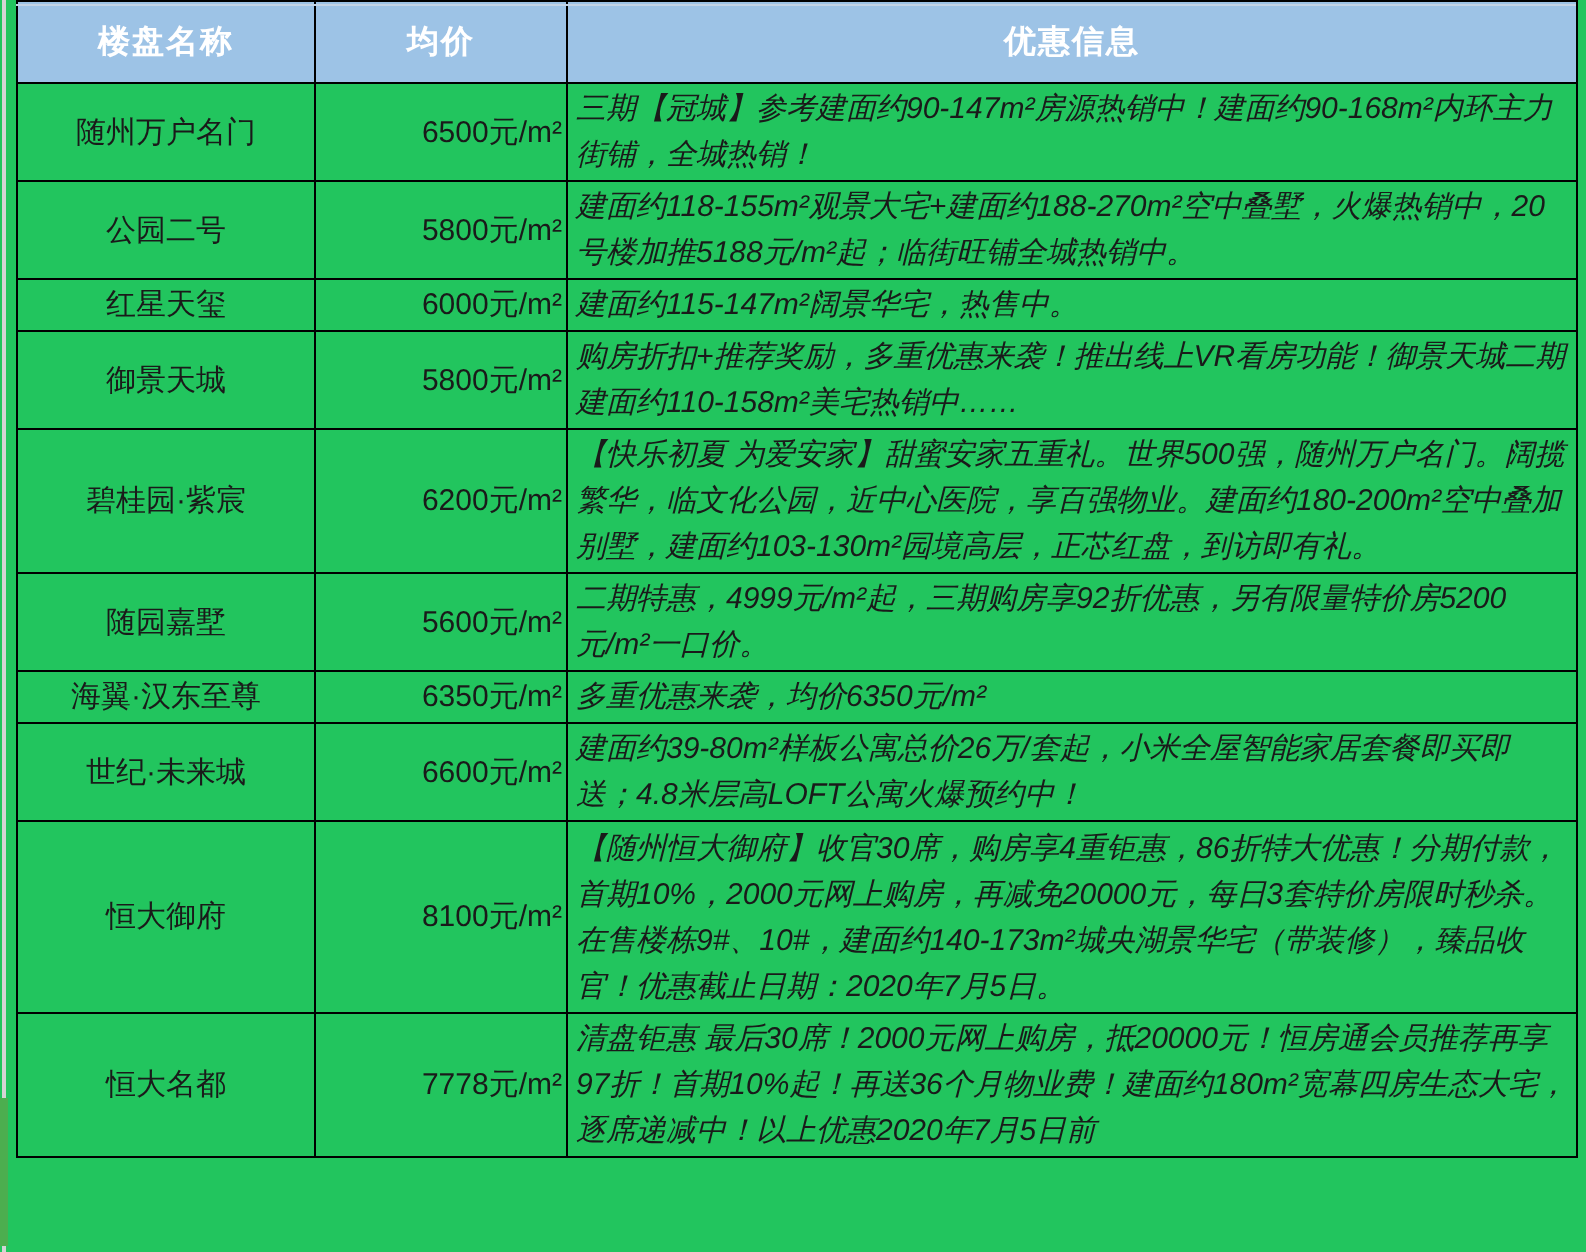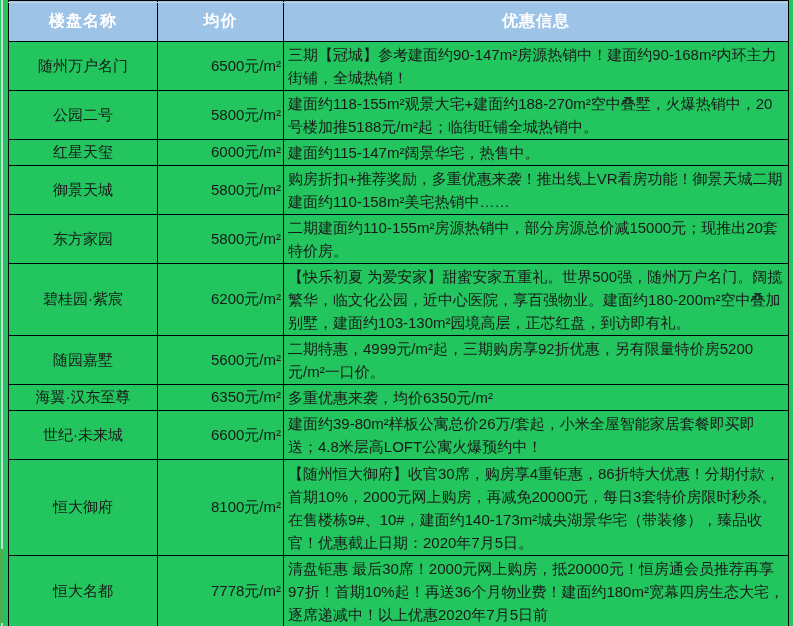--- a/index.html
+++ b/index.html
@@ -68,20 +68,21 @@
   td.price {
     text-align: right;
     font-size: 15px;
     padding: 0 2px;
   }
   td.info {
     text-align: left;
     font-size: 15px;
     line-height: 23px;
     padding: 1px 4px 1px 4px;
+    font-style: italic;
   }
   tbody tr.r1  { height: 48px; }
   tbody tr.r2  { height: 39px; }
   tbody tr.r3  { height: 25px; margin-left: 20px; }
   tbody tr.r4  { height: 48px; }
   tbody tr.r5  { height: 48px; }
   tbody tr.r6  { height: 72px; }
   tbody tr.r7  { height: 48px; margin-top: 43px; }
   tbody tr.r8  { height: 24px; }
   tbody tr.r9  { height: 49px; }
@@ -123,25 +124,20 @@
         <tr class="r3">
           <td class="name">红星天玺</td>
           <td class="price">6000元/m²</td>
           <td class="info">建面约115-147m²阔景华宅，热售中。</td>
         </tr>
         <tr class="r4">
           <td class="name">御景天城</td>
           <td class="price">5800元/m²</td>
           <td class="info">购房折扣+推荐奖励，多重优惠来袭！推出线上VR看房功能！御景天城二期建面约110-158m²美宅热销中……</td>
         </tr>
-        <tr class="r5">
-          <td class="name">东方家园</td>
-          <td class="price">5800元/m²</td>
-          <td class="info">二期建面约110-155m²房源热销中，部分房源总价减15000元；现推出20套特价房。</td>
-        </tr>
         <tr class="r6">
           <td class="name">碧桂园·紫宸</td>
           <td class="price">6200元/m²</td>
           <td class="info">【快乐初夏 为爱安家】甜蜜安家五重礼。世界500强，随州万户名门。阔揽繁华，临文化公园，近中心医院，享百强物业。建面约180-200m²空中叠加别墅，建面约103-130m²园境高层，正芯红盘，到访即有礼。</td>
         </tr>
         <tr class="r7">
           <td class="name">随园嘉墅</td>
           <td class="price">5600元/m²</td>
           <td class="info">二期特惠，4999元/m²起，三期购房享92折优惠，另有限量特价房5200元/m²一口价。</td>
         </tr>

